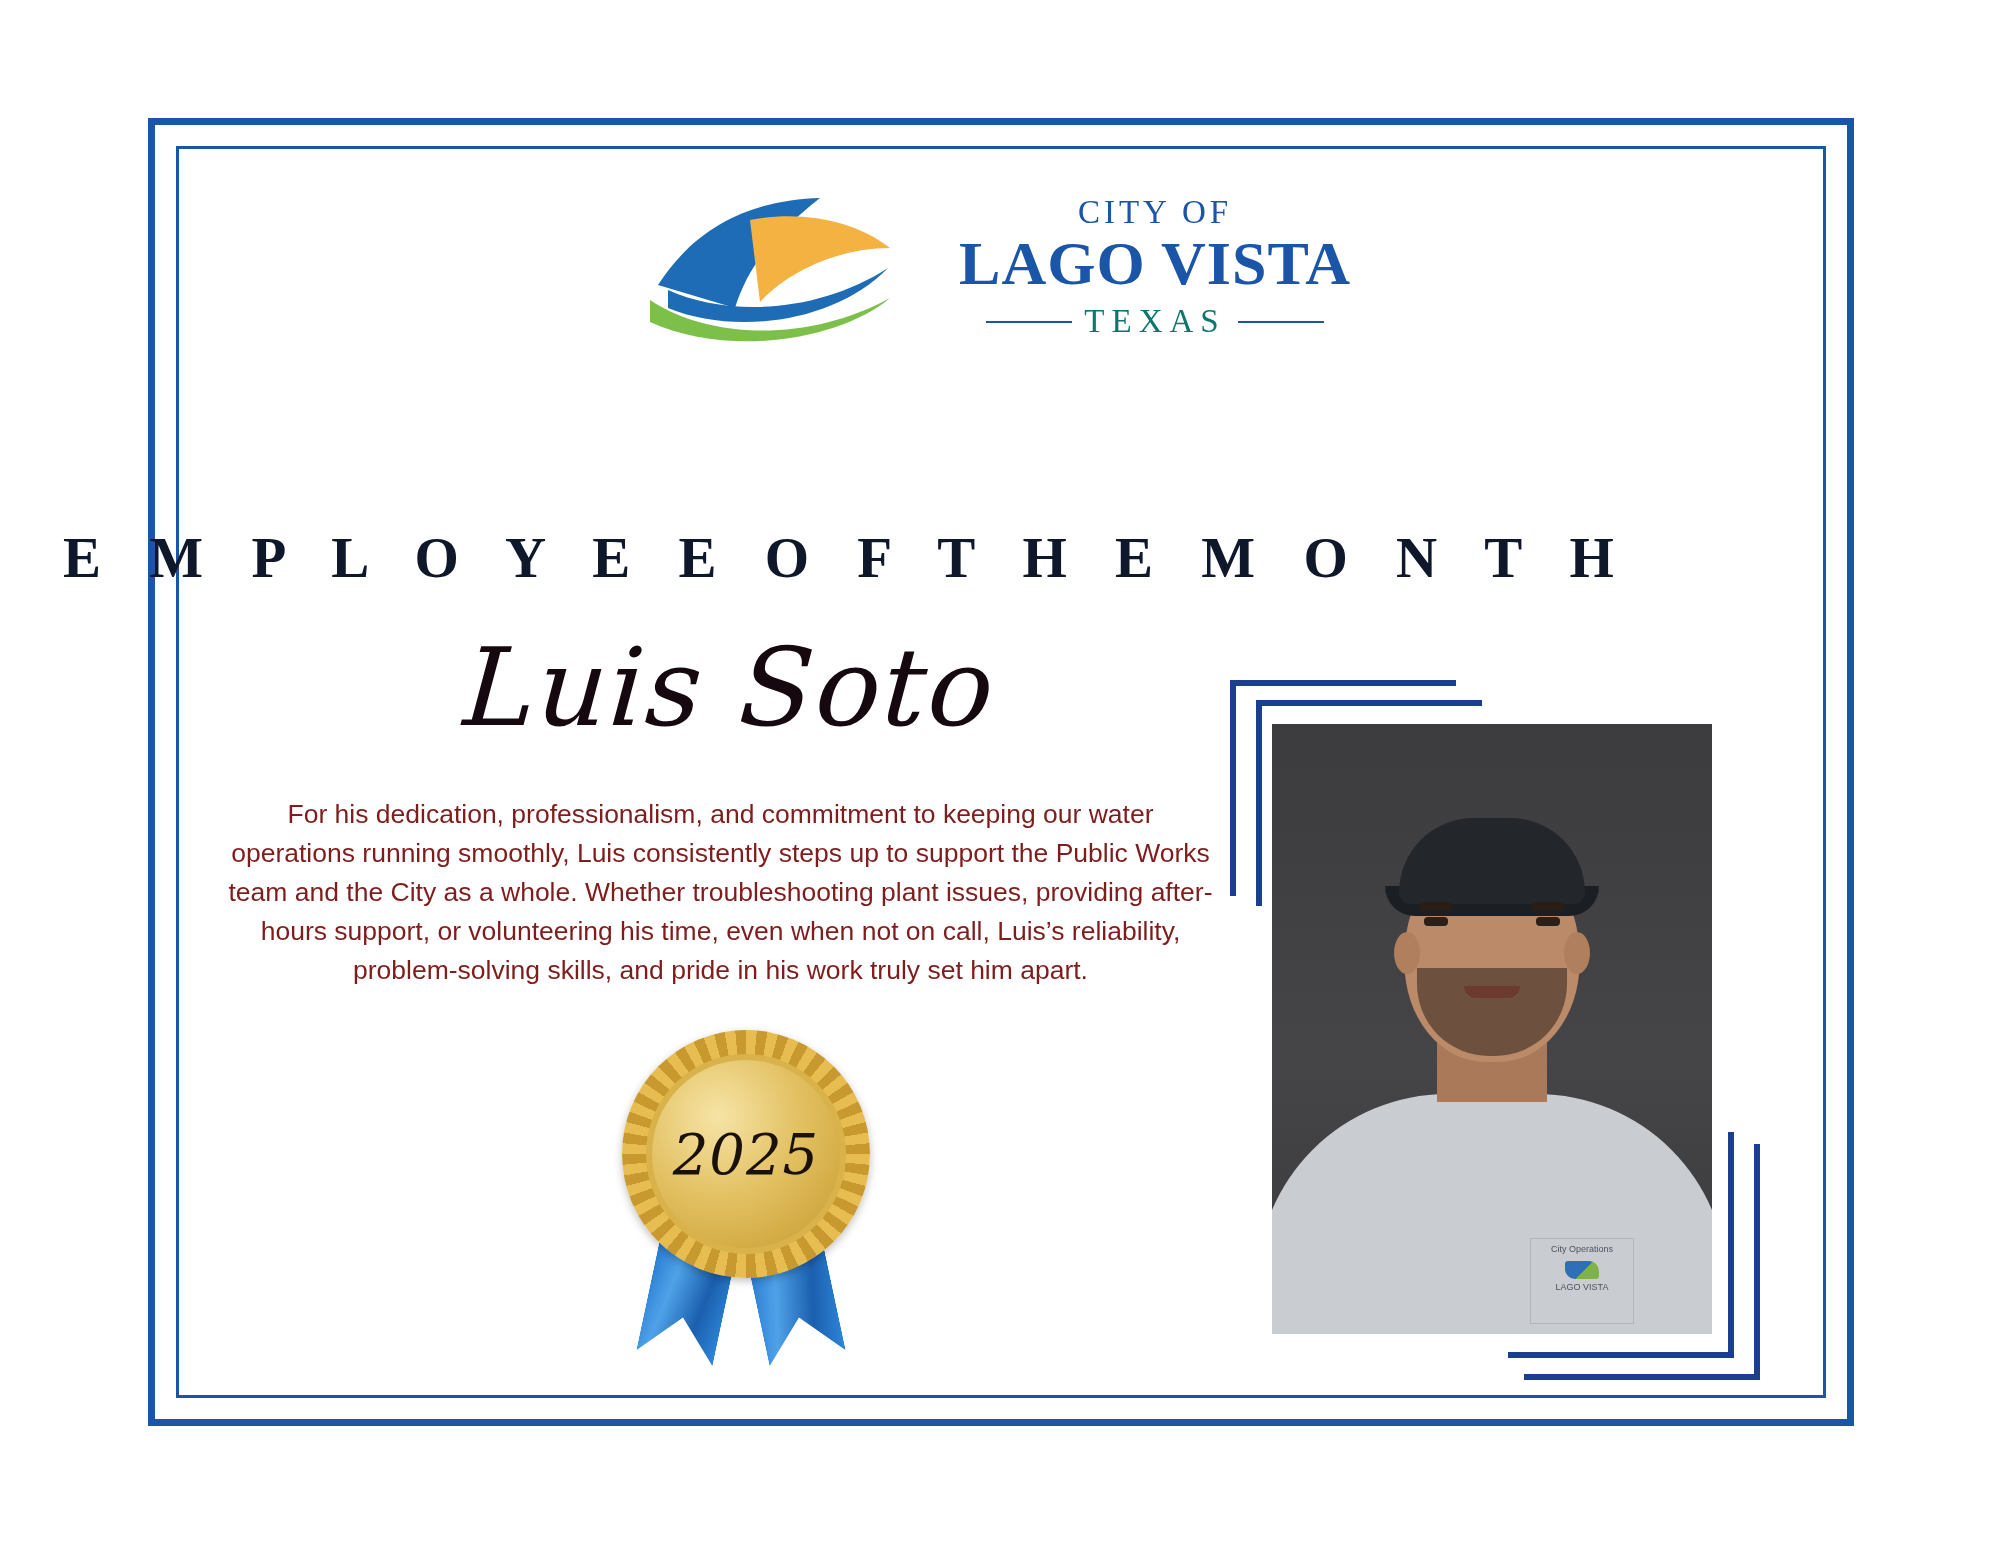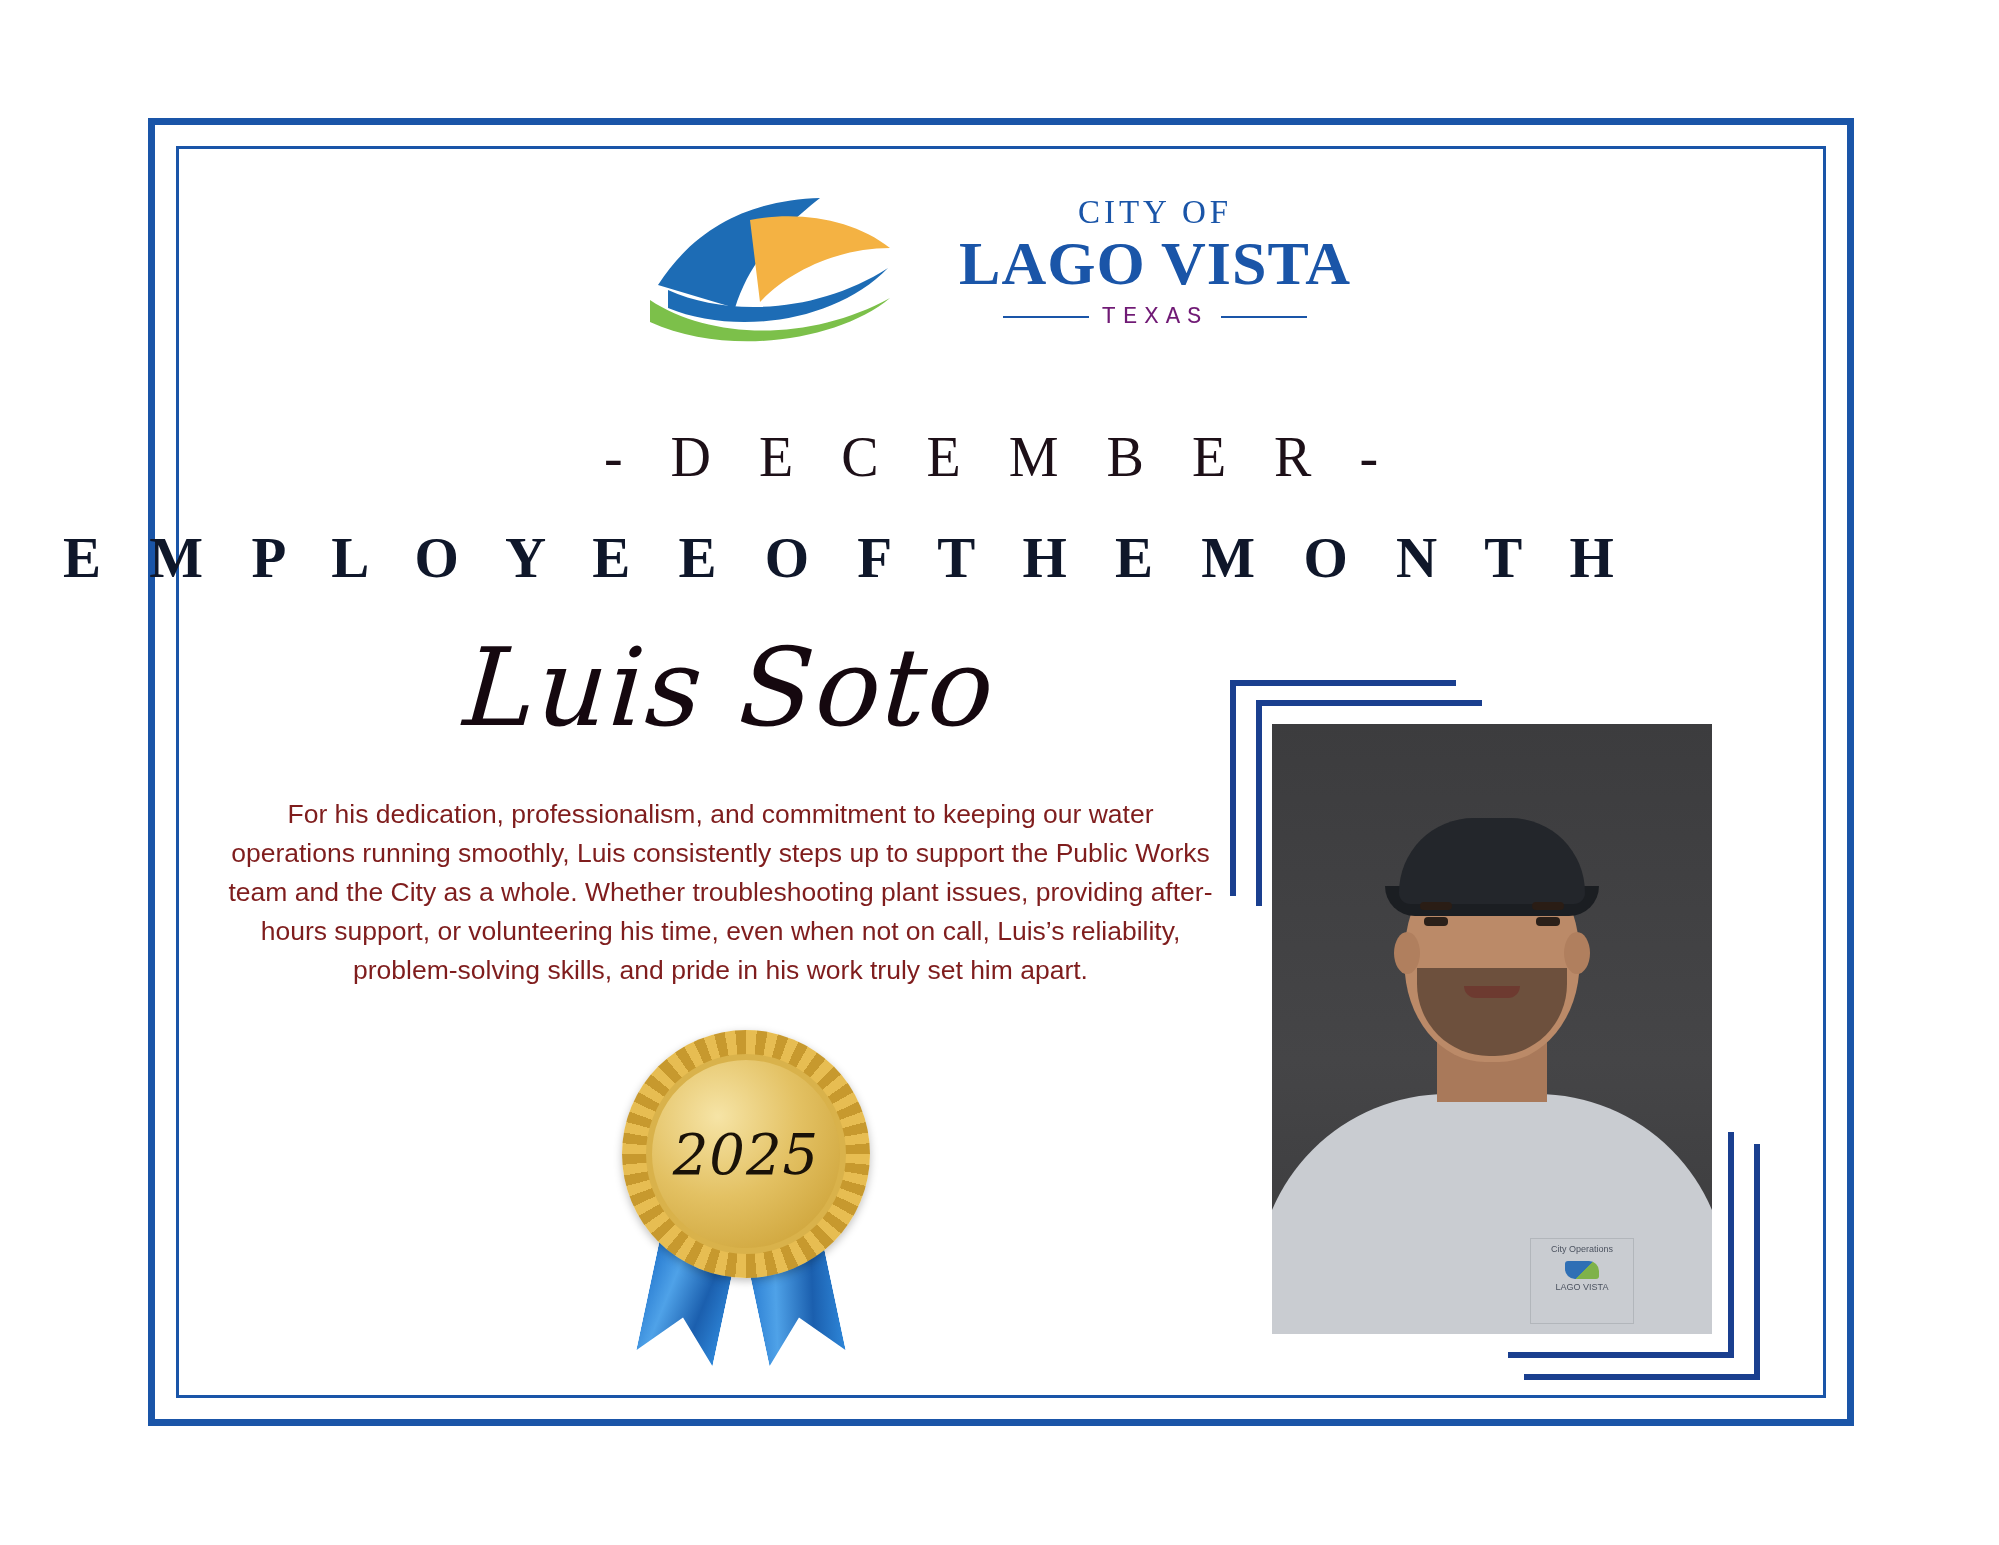--- a/index.html
+++ b/index.html
@@ -87,24 +87,24 @@
     justify-content: center;
     gap: 12px;
     margin-top: 6px;
   }
   .logo-rule {
     height: 2px;
     background: #1a55a8;
     width: 86px;
   }
   .logo-state {
-    font-family: Liberation Mono, monospace;
-    font-size: 24px;
+    font-family: Liberation Serif, serif;
+    font-size: 33px;
     letter-spacing: 7px;
-    color: #701a75;
+    color: #0f766e;
   }
 
   
   .month-line {
     position: absolute;
     left: 0;
     top: 425px;
     width: 1999px;
     text-align: center;
     font-family: "Liberation Serif", serif;
@@ -404,21 +404,20 @@
       <div class="logo-city">CITY OF</div>
       <div class="logo-name">LAGO VISTA</div>
       <div class="logo-state-row">
         <span class="logo-rule"></span>
         <span class="logo-state">TEXAS</span>
         <span class="logo-rule"></span>
       </div>
     </div>
   </div>
 
-  <div class="month-line">-  D E C E M B E R  -</div>
   <div class="eotm-line">E M P L O Y E E   O F   T H E   M O N T H</div>
 
   <div class="honoree">Luis Soto</div>
 
   <div class="citation">For his dedication, professionalism, and commitment to keeping our water operations running smoothly, Luis consistently steps up to support the Public Works team and the City as a whole. Whether troubleshooting plant issues, providing after-hours support, or volunteering his time, even when not on call, Luis’s reliability, problem-solving skills, and pride in his work truly set him apart.</div>
 
   <div class="seal-wrap">
     <div class="ribbon-left"></div>
     <div class="ribbon-right"></div>
     <div class="rosette">

